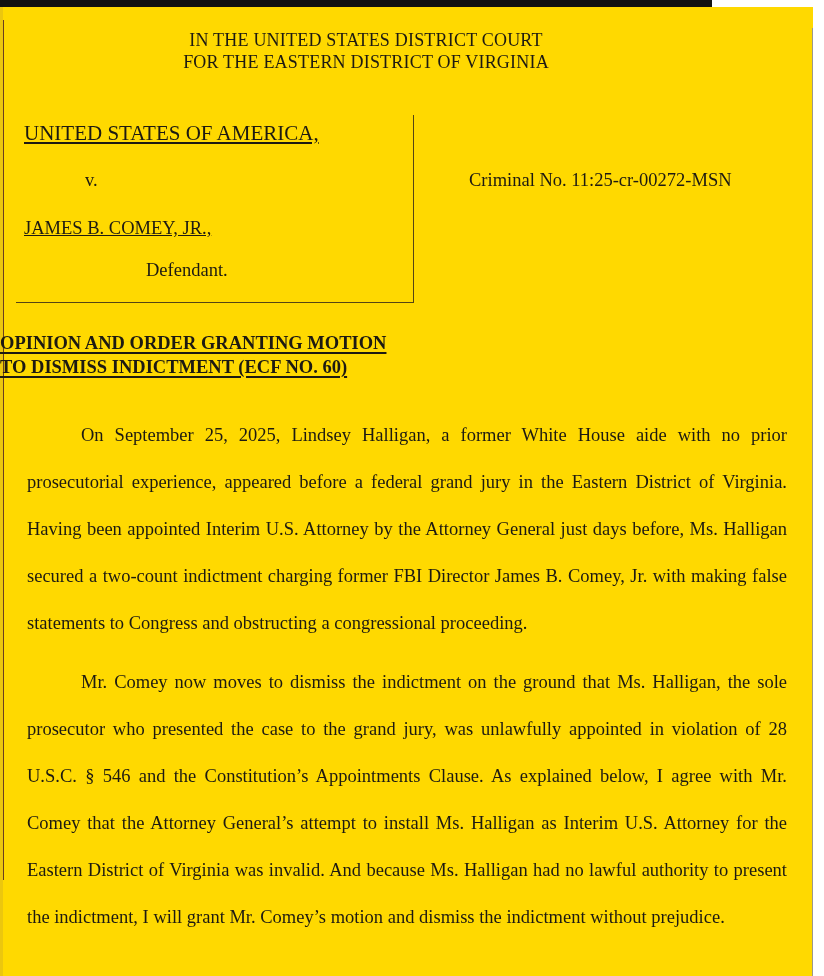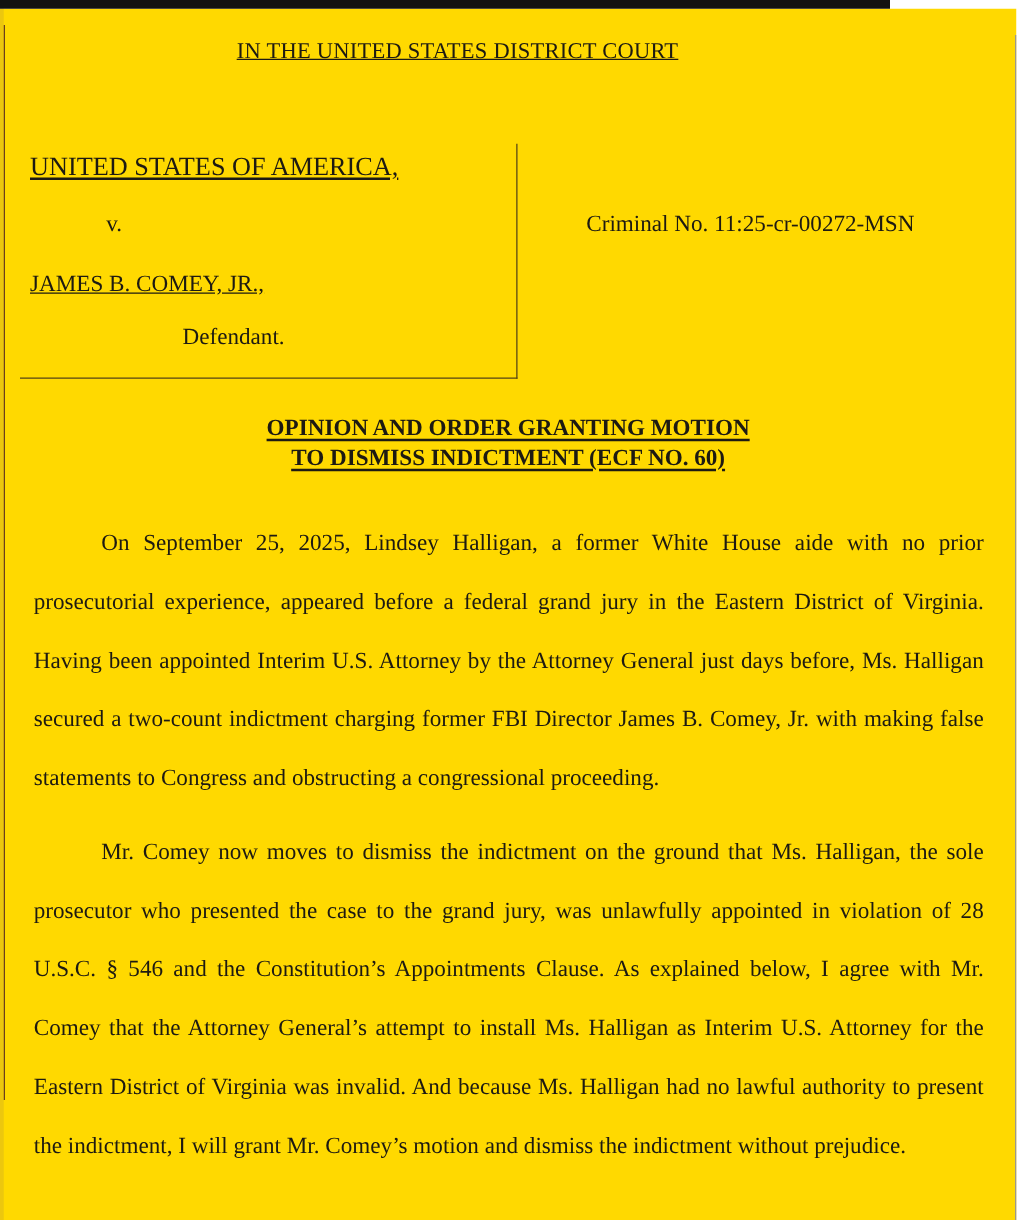--- a/index.html
+++ b/index.html
@@ -37,41 +37,40 @@
     left: 0; top: 0; width: 712px; height: 7px;
     background: #121210;
   }
   .court-header {
     position: absolute;
     left: 0; top: 29px; width: 732px;
     text-align: center;
     font-size: 18px;
     line-height: 22px;
     letter-spacing: 0.2px;
-    text-decoration: underline;
   }
   .caption-plaintiff { position: absolute; left: 24px; top: 121px; font-size: 21px; text-decoration: underline; }
   .caption-versus    { position: absolute; left: 85px; top: 170px; font-size: 18.5px; }
   .caption-defendant { position: absolute; left: 24px; top: 218px; font-size: 18.5px; text-decoration: underline; }
   .caption-deflabel  { position: absolute; left: 146px; top: 260px; font-size: 18.5px; }
   .caption-caseno    { position: absolute; left: 469px; top: 170px; font-size: 18.5px; }
   .caption-vline {
     position: absolute;
     left: 413px; top: 115px; width: 1px; height: 188px;
     background: #554414;
   }
   .caption-hline {
     position: absolute;
     left: 16px; top: 302px; width: 398px; height: 1px;
     background: #554414;
   }
   .opinion-title {
     position: absolute;
     left: 0; top: 331px; width: 813px;
-    text-align: center;
+    text-align: left;
     font-weight: bold;
     font-size: 18.5px;
     line-height: 24px;
   }
   .opinion-title .u {
     text-decoration: underline;
     text-underline-offset: 3px;
     text-decoration-thickness: 1.5px;
   }
   .opinion-body {
@@ -90,20 +89,21 @@
 <body>
 
 <div class="paper"></div>
 <div class="left-edge-strip"></div>
 <div class="top-bar"></div>
 <div class="left-border"></div>
 <div class="right-border"></div>
 
 <div class="court-header">
   <div>IN THE UNITED STATES DISTRICT COURT</div>
+  <div>FOR THE EASTERN DISTRICT OF VIRGINIA</div>
 </div>
 
 <div class="caption-plaintiff">UNITED STATES OF AMERICA,</div>
 <div class="caption-versus">v.</div>
 <div class="caption-defendant">JAMES B. COMEY, JR.,</div>
 <div class="caption-deflabel">Defendant.</div>
 <div class="caption-caseno">Criminal No. 11:25-cr-00272-MSN</div>
 <div class="caption-vline"></div>
 <div class="caption-hline"></div>
 

